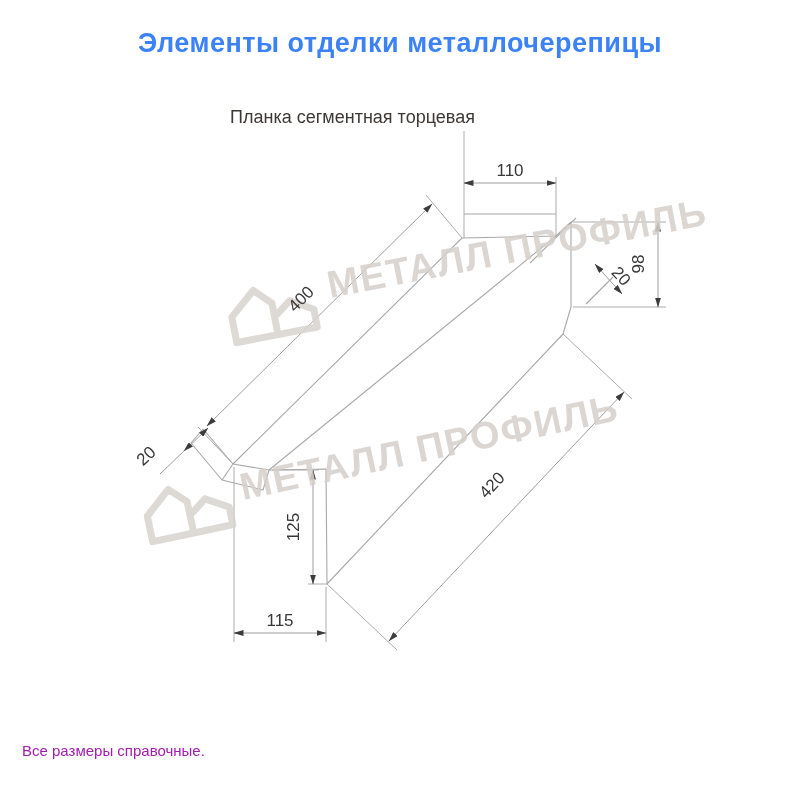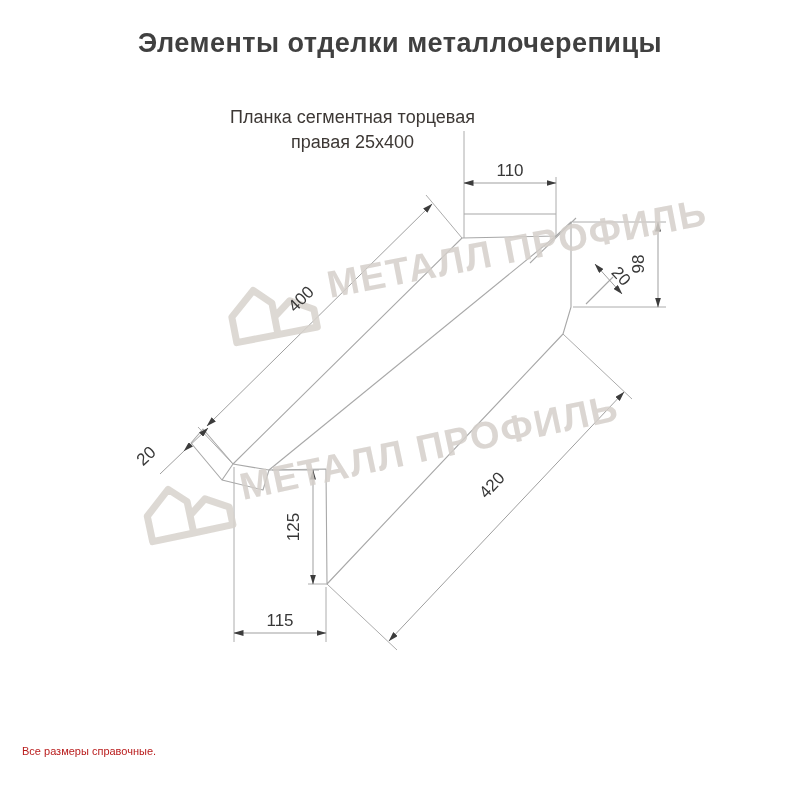--- a/index.html
+++ b/index.html
@@ -2,47 +2,46 @@
 <html><head>
 <meta charset="utf-8">
 <style>
   html,body{margin:0;padding:0;}
   body{
     width:800px;height:800px;position:relative;background:#ffffff;
     font-family:"Liberation Sans", sans-serif;overflow:hidden;
   }
   .page-title{
     position:absolute;top:28px;left:0;width:800px;text-align:center;
-    font-size:27px;font-weight:bold;color:#404040;letter-spacing:0.5px;z-index:2;
+    font-size:27px;font-weight:bold;color:#3b82f6;letter-spacing:0.5px;z-index:2;
   }
   .product-name{
     position:absolute;top:105px;left:0;width:705px;text-align:center;
     font-size:18px;line-height:25px;color:#3d3835;z-index:2;
   }
   .notes{
     position:absolute;left:22px;top:740px;z-index:2;
-    font-size:11px;line-height:22px;color:#b91c1c;
+    font-size:15px;line-height:22px;color:#a21caf;
   }
   svg.drawing{position:absolute;top:0;left:0;z-index:1;}
   .part-line{stroke:#a8a8a8;stroke-width:1.1;fill:none;stroke-linejoin:round;}
   .ext-line{stroke:#acacac;stroke-width:1;fill:none;}
   .dim-line{stroke:#9f9f9f;stroke-width:1;fill:none;}
   .dim-text{fill:#383838;font-size:17px;font-family:"Liberation Sans",sans-serif;text-anchor:middle;}
   .wm-text{fill:#d5d0cb;opacity:0.85;font-size:38px;font-weight:bold;letter-spacing:1.5px;
            font-family:"Liberation Sans",sans-serif;}
   .wm-logo{stroke:#d7d2cd;opacity:0.85;stroke-width:7;fill:none;stroke-linejoin:round;}
 </style>
 </head>
 <body>
 
 <div class="page-title">Элементы отделки металлочерепицы</div>
 
 <div class="product-name">
   <div>Планка сегментная торцевая</div>
-  <div>правая 25x400</div>
 </div>
 
 <svg class="drawing" width="800" height="800" viewBox="0 0 800 800">
   <defs>
     <marker id="arr" viewBox="0 0 10 6" refX="9.5" refY="3" markerWidth="10" markerHeight="6" markerUnits="userSpaceOnUse" orient="auto-start-reverse">
       <path d="M0,0 L10,3 L0,6 Z" fill="#3c3c3c"></path>
     </marker>
   </defs>
 
   <g>

